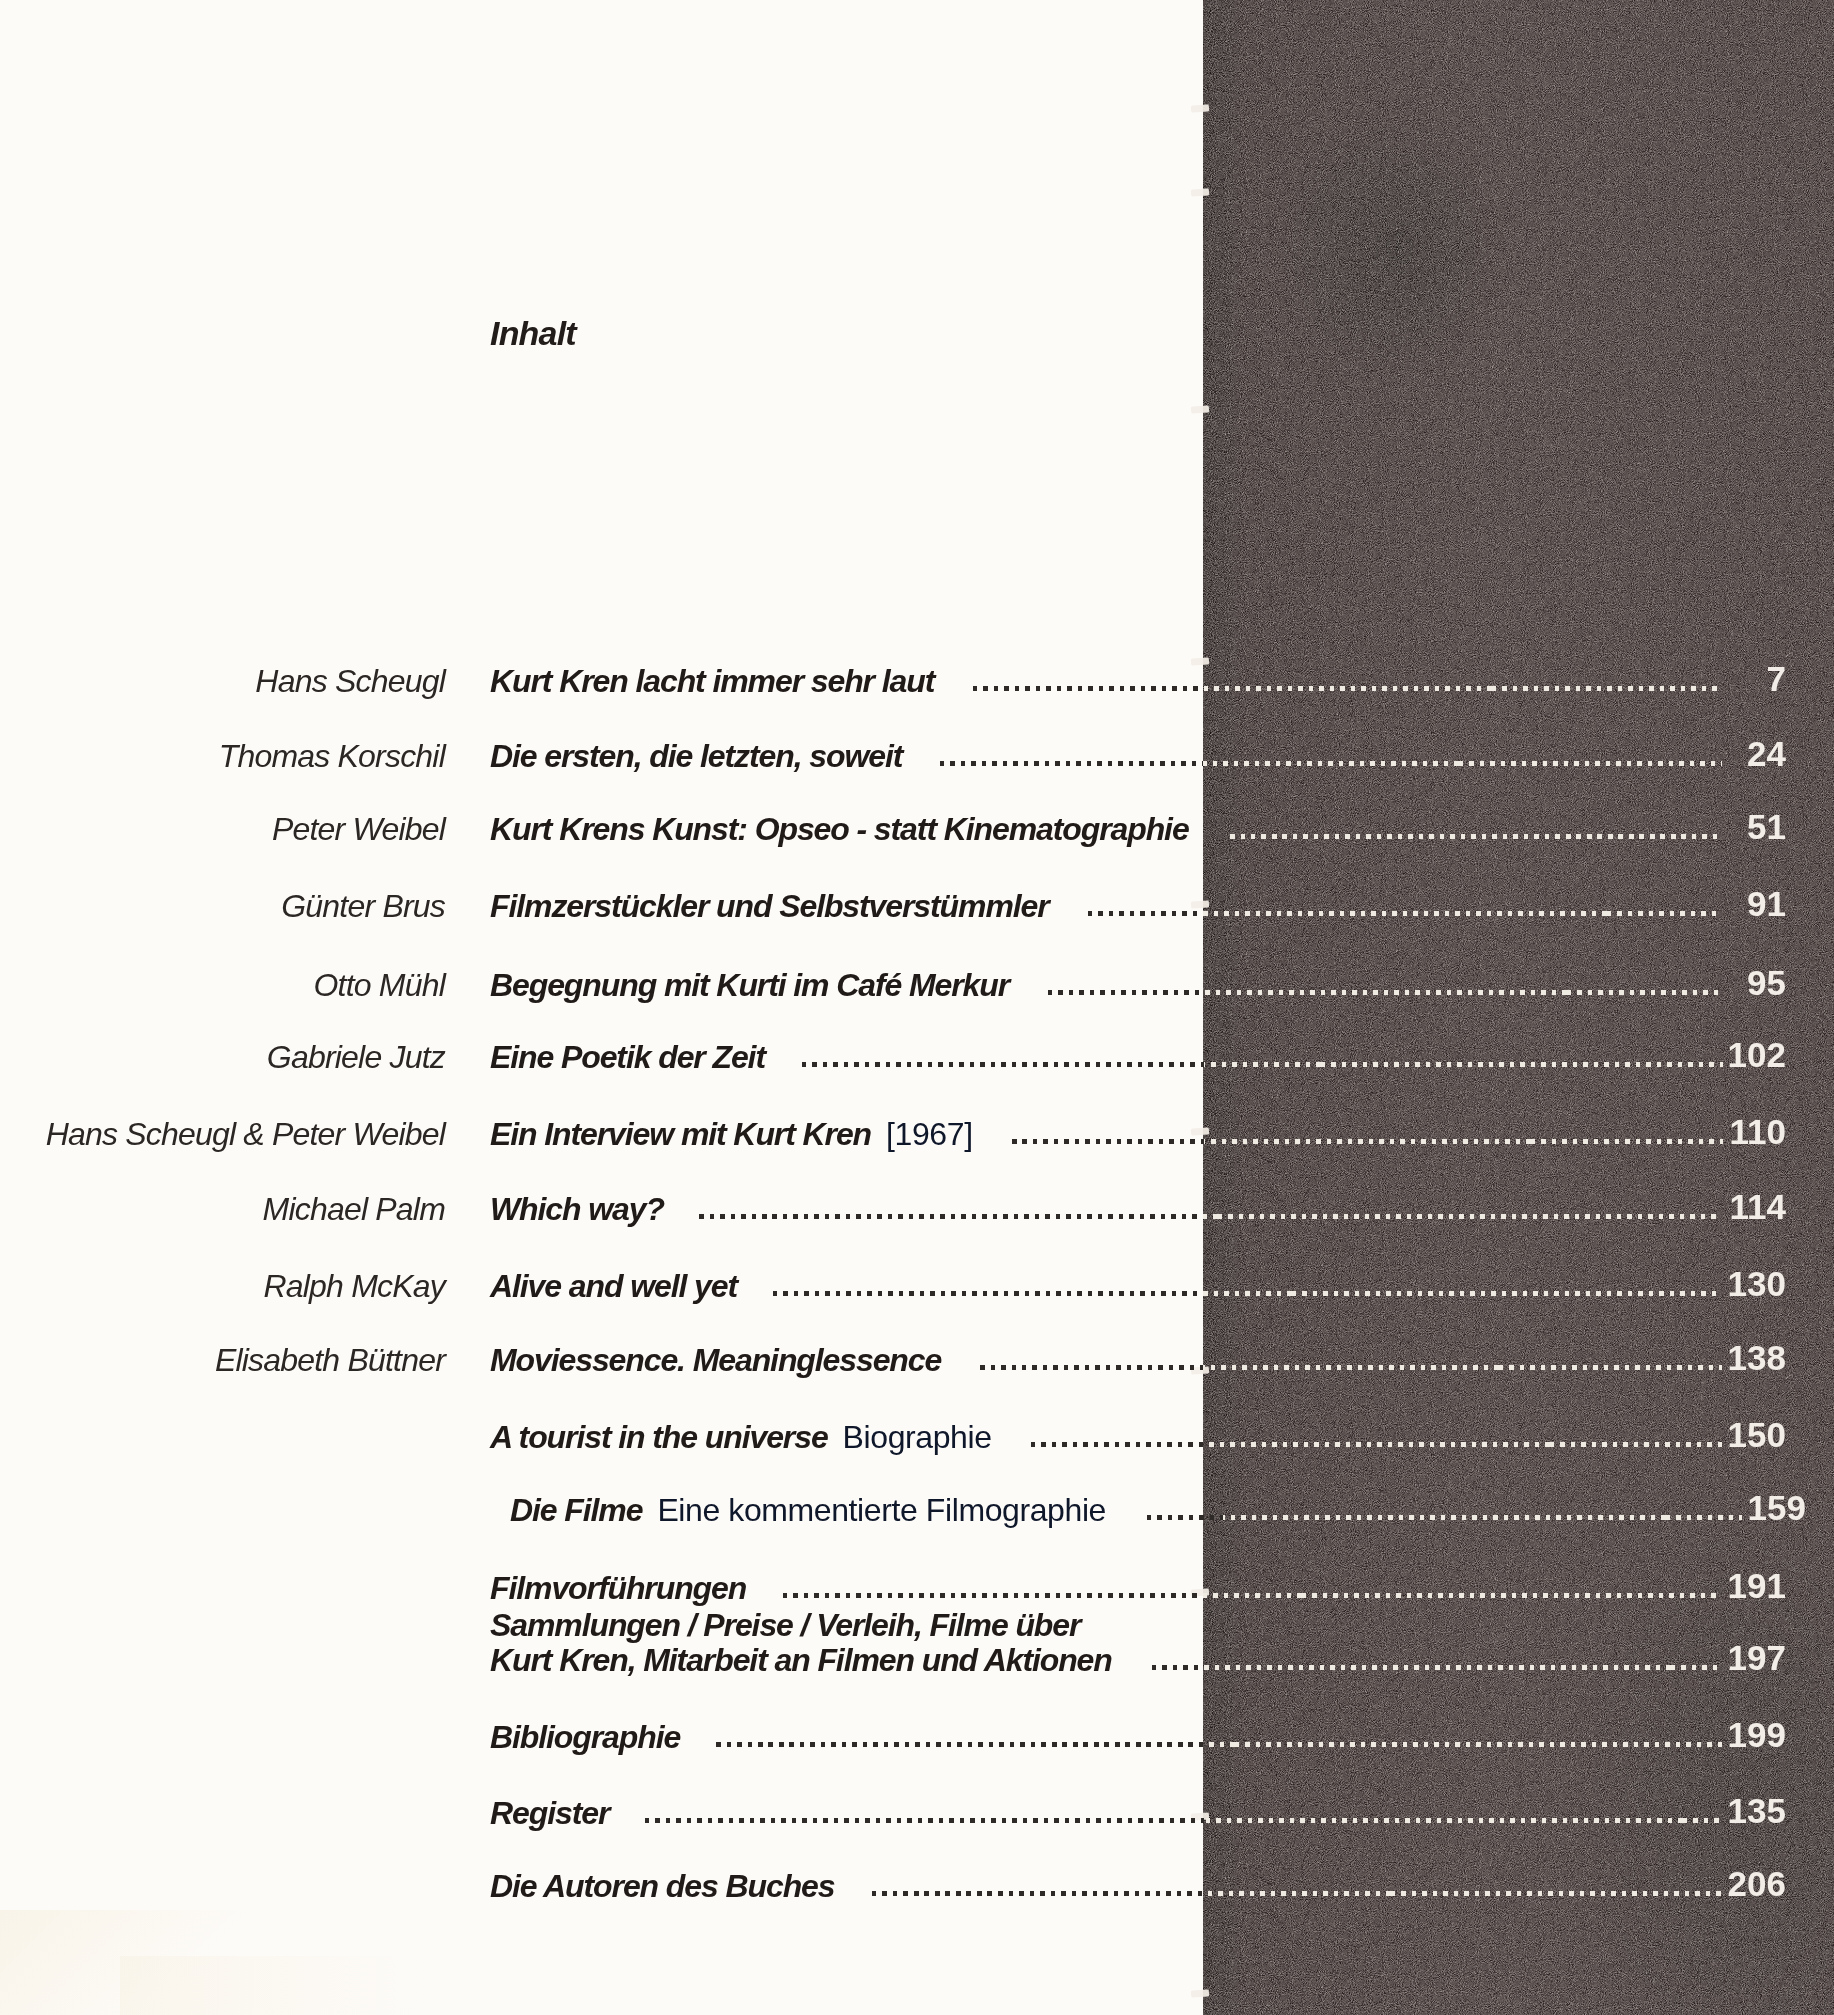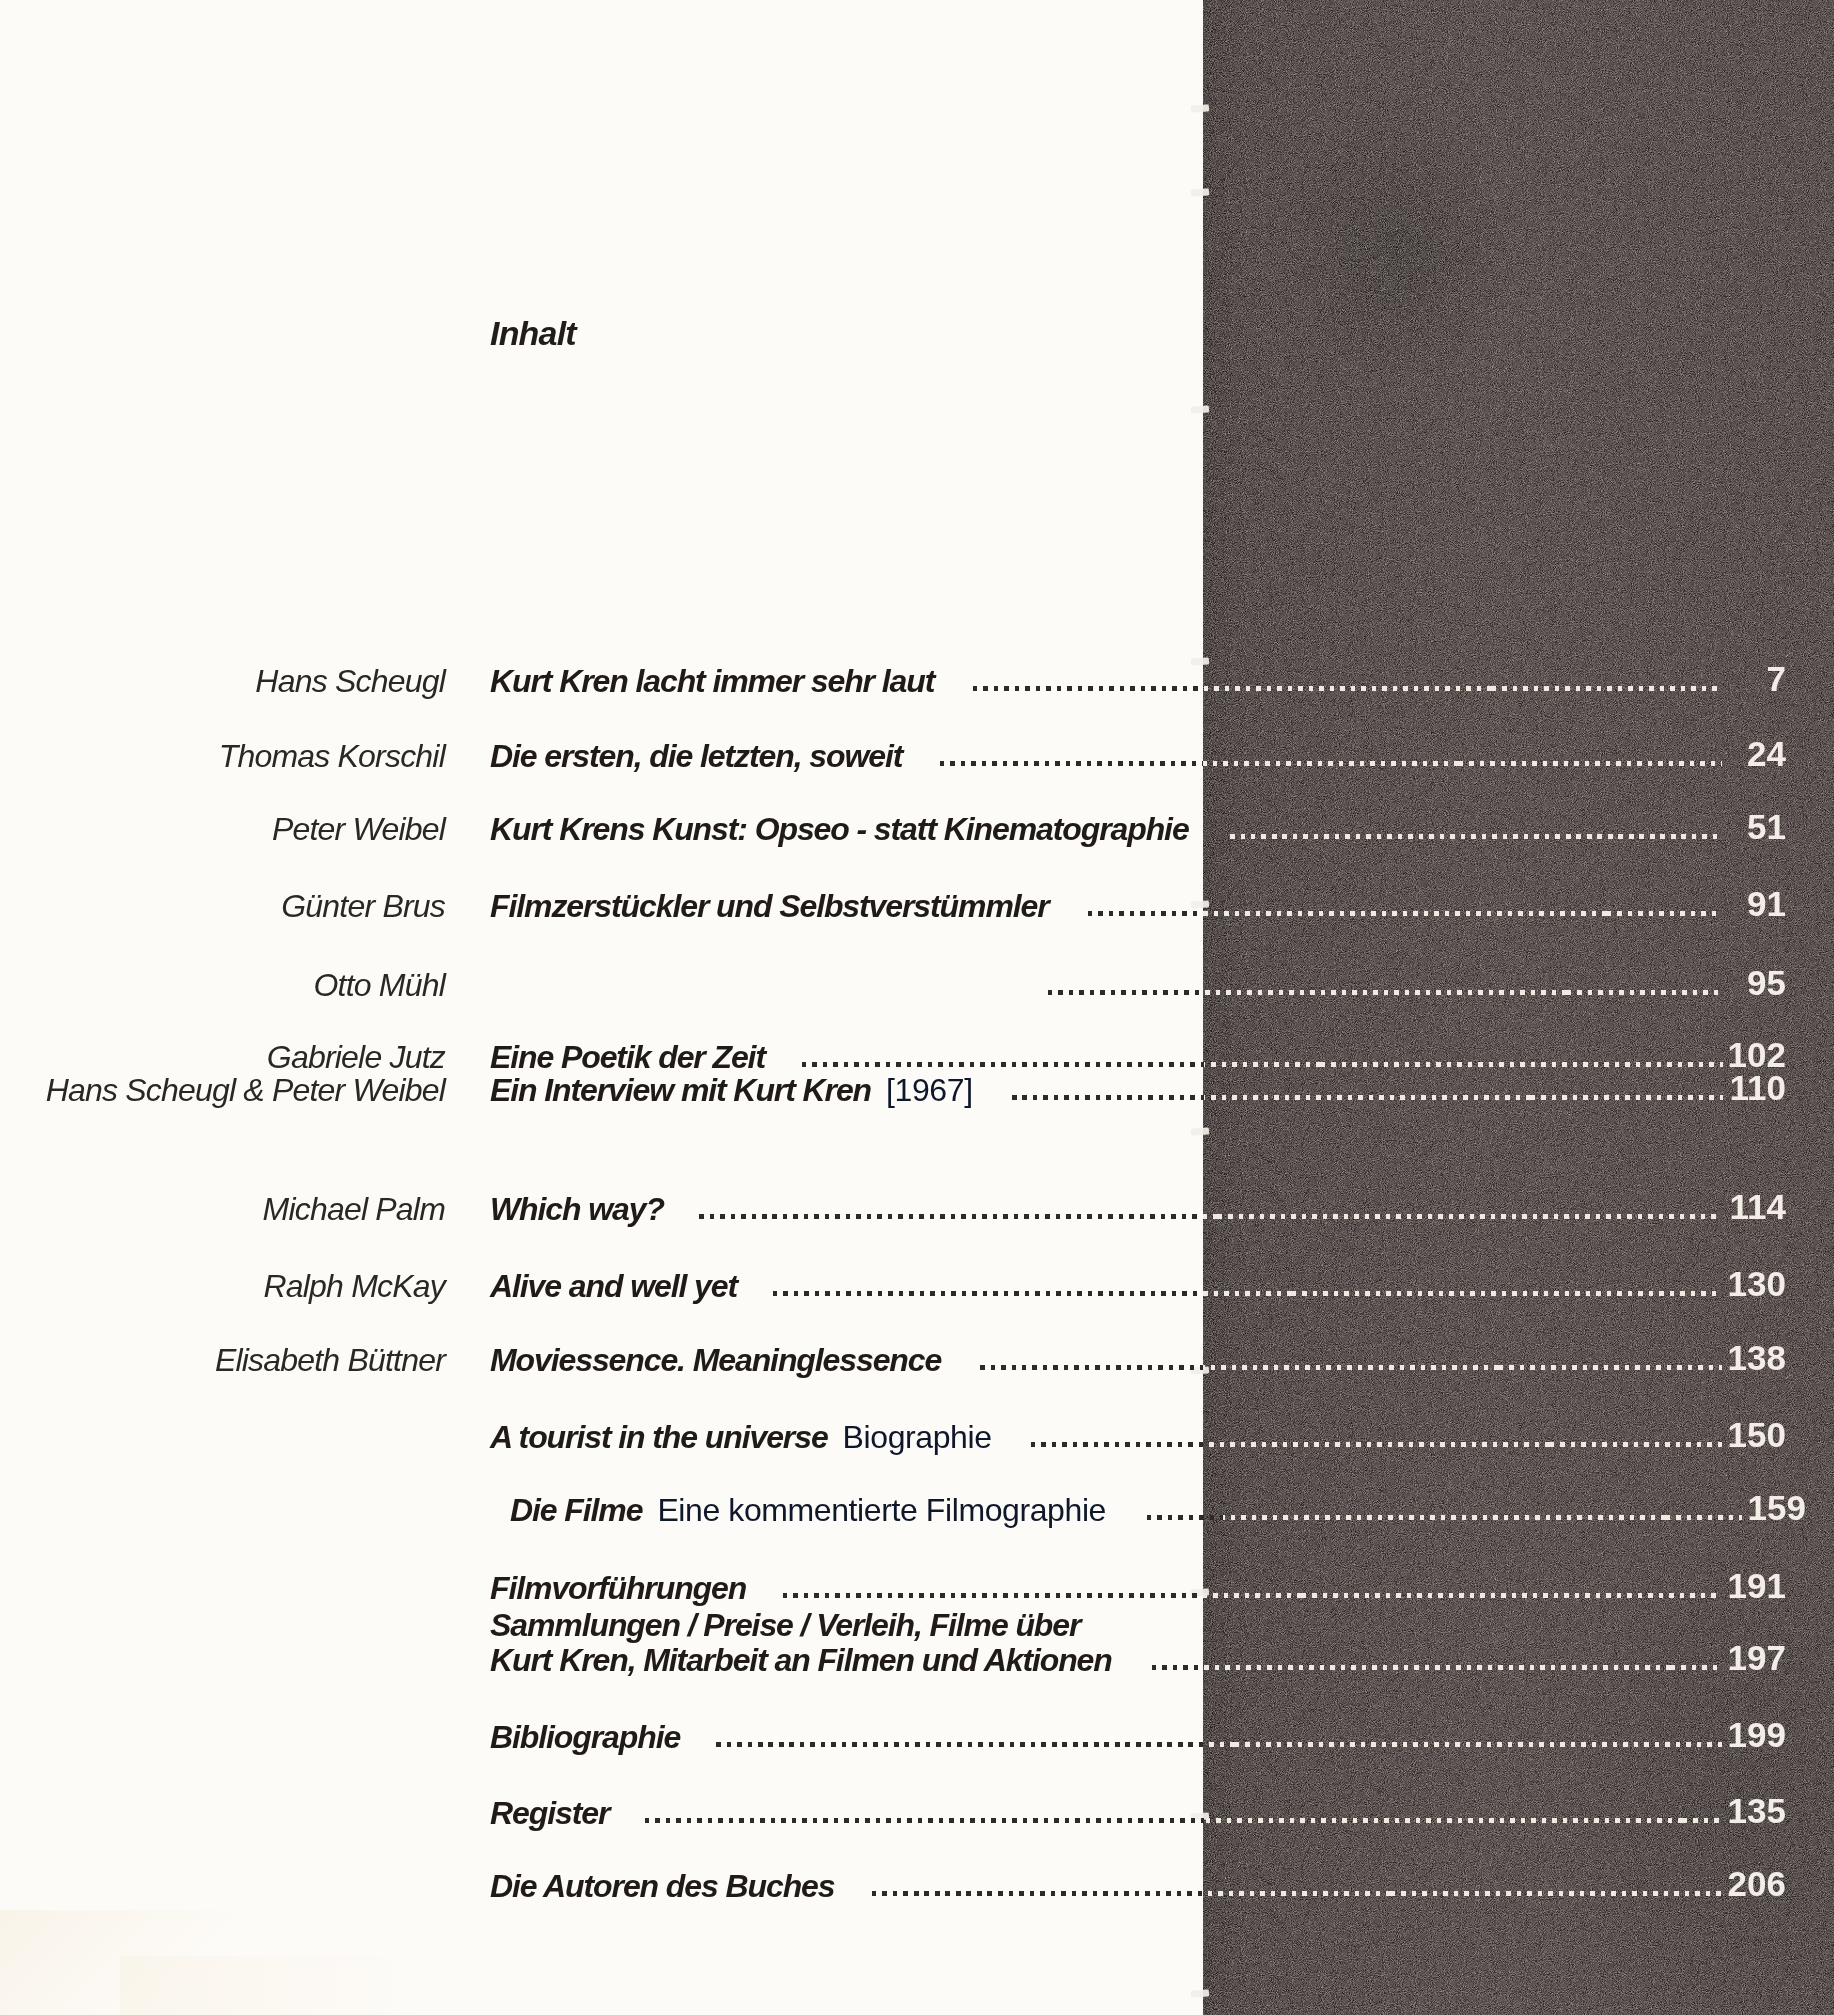--- a/index.html
+++ b/index.html
@@ -118,36 +118,37 @@
     <span class="toc-author">Günter Brus</span>
     <span class="toc-title"><span class="bold">Filmzerstückler und Selbstverstümmler</span></span>
     <span class="leader" style="left: 1088px; width: 634px;">
       <span class="dots dots-dark" style="width: 115px;"></span>
       <span class="dots dots-light" style="left: 115px; width: 519px; background-position-x: -115px;"></span>
     </span>
     <span class="toc-num">91</span>
   </div>
       <div class="toc-row" style="top: 967px;">
     <span class="toc-author">Otto Mühl</span>
+    <span class="toc-title"><span class="bold">Begegnung mit Kurti im Café Merkur</span></span>
     <span class="leader" style="left: 1048px; width: 674px;">
       <span class="dots dots-dark" style="width: 155px;"></span>
       <span class="dots dots-light" style="left: 155px; width: 519px; background-position-x: -155px;"></span>
     </span>
     <span class="toc-num">95</span>
   </div>
       <div class="toc-row" style="top: 1039px;">
     <span class="toc-author">Gabriele Jutz</span>
     <span class="toc-title"><span class="bold">Eine Poetik der Zeit</span></span>
     <span class="leader" style="left: 802px; width: 921px;">
       <span class="dots dots-dark" style="width: 402px;"></span>
       <span class="dots dots-light" style="left: 402px; width: 519px; background-position-x: -402px;"></span>
     </span>
     <span class="toc-num">102</span>
   </div>
-      <div class="toc-row" style="top: 1072px;">
+      <div class="toc-row" style="top: 1116px;">
     <span class="toc-author">Hans Scheugl &amp; Peter Weibel</span>
     <span class="toc-title"><span class="bold">Ein Interview mit Kurt Kren</span><span class="regular">[1967]</span></span>
     <span class="leader" style="left: 1012px; width: 711px;">
       <span class="dots dots-dark" style="width: 192px;"></span>
       <span class="dots dots-light" style="left: 192px; width: 519px; background-position-x: -192px;"></span>
     </span>
     <span class="toc-num">110</span>
   </div>
       <div class="toc-row" style="top: 1191px;">
     <span class="toc-author">Michael Palm</span>

